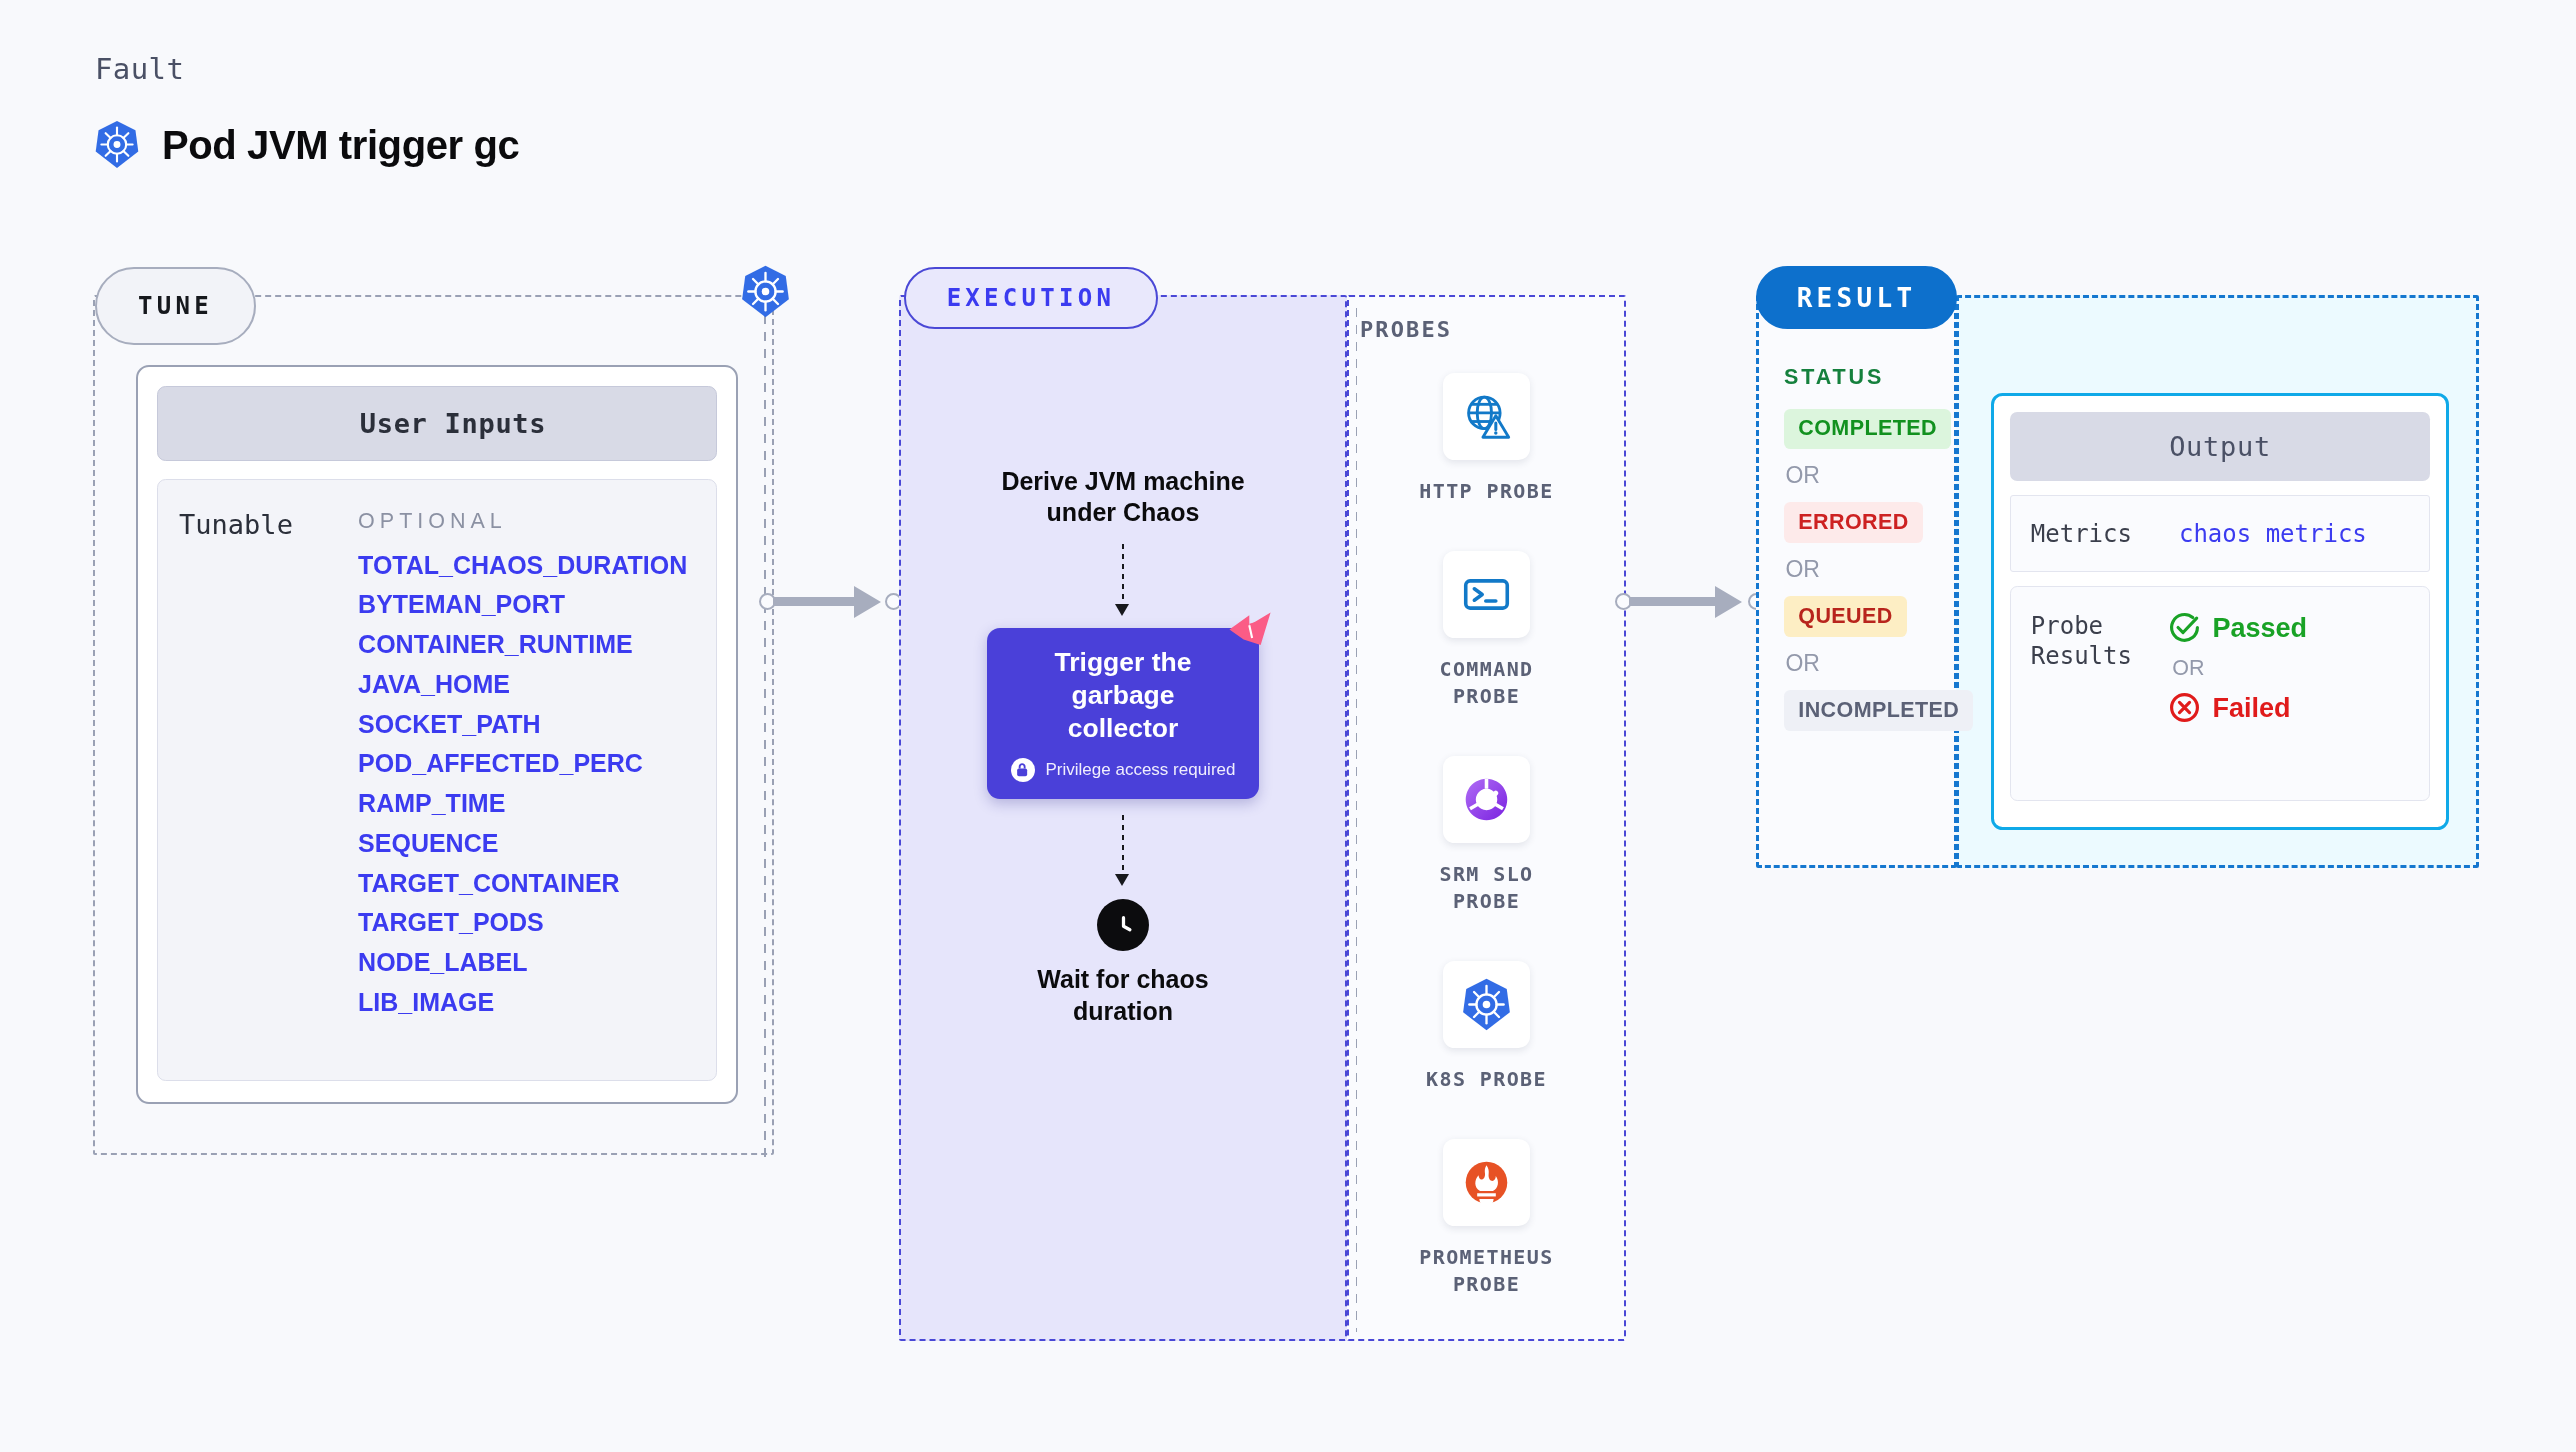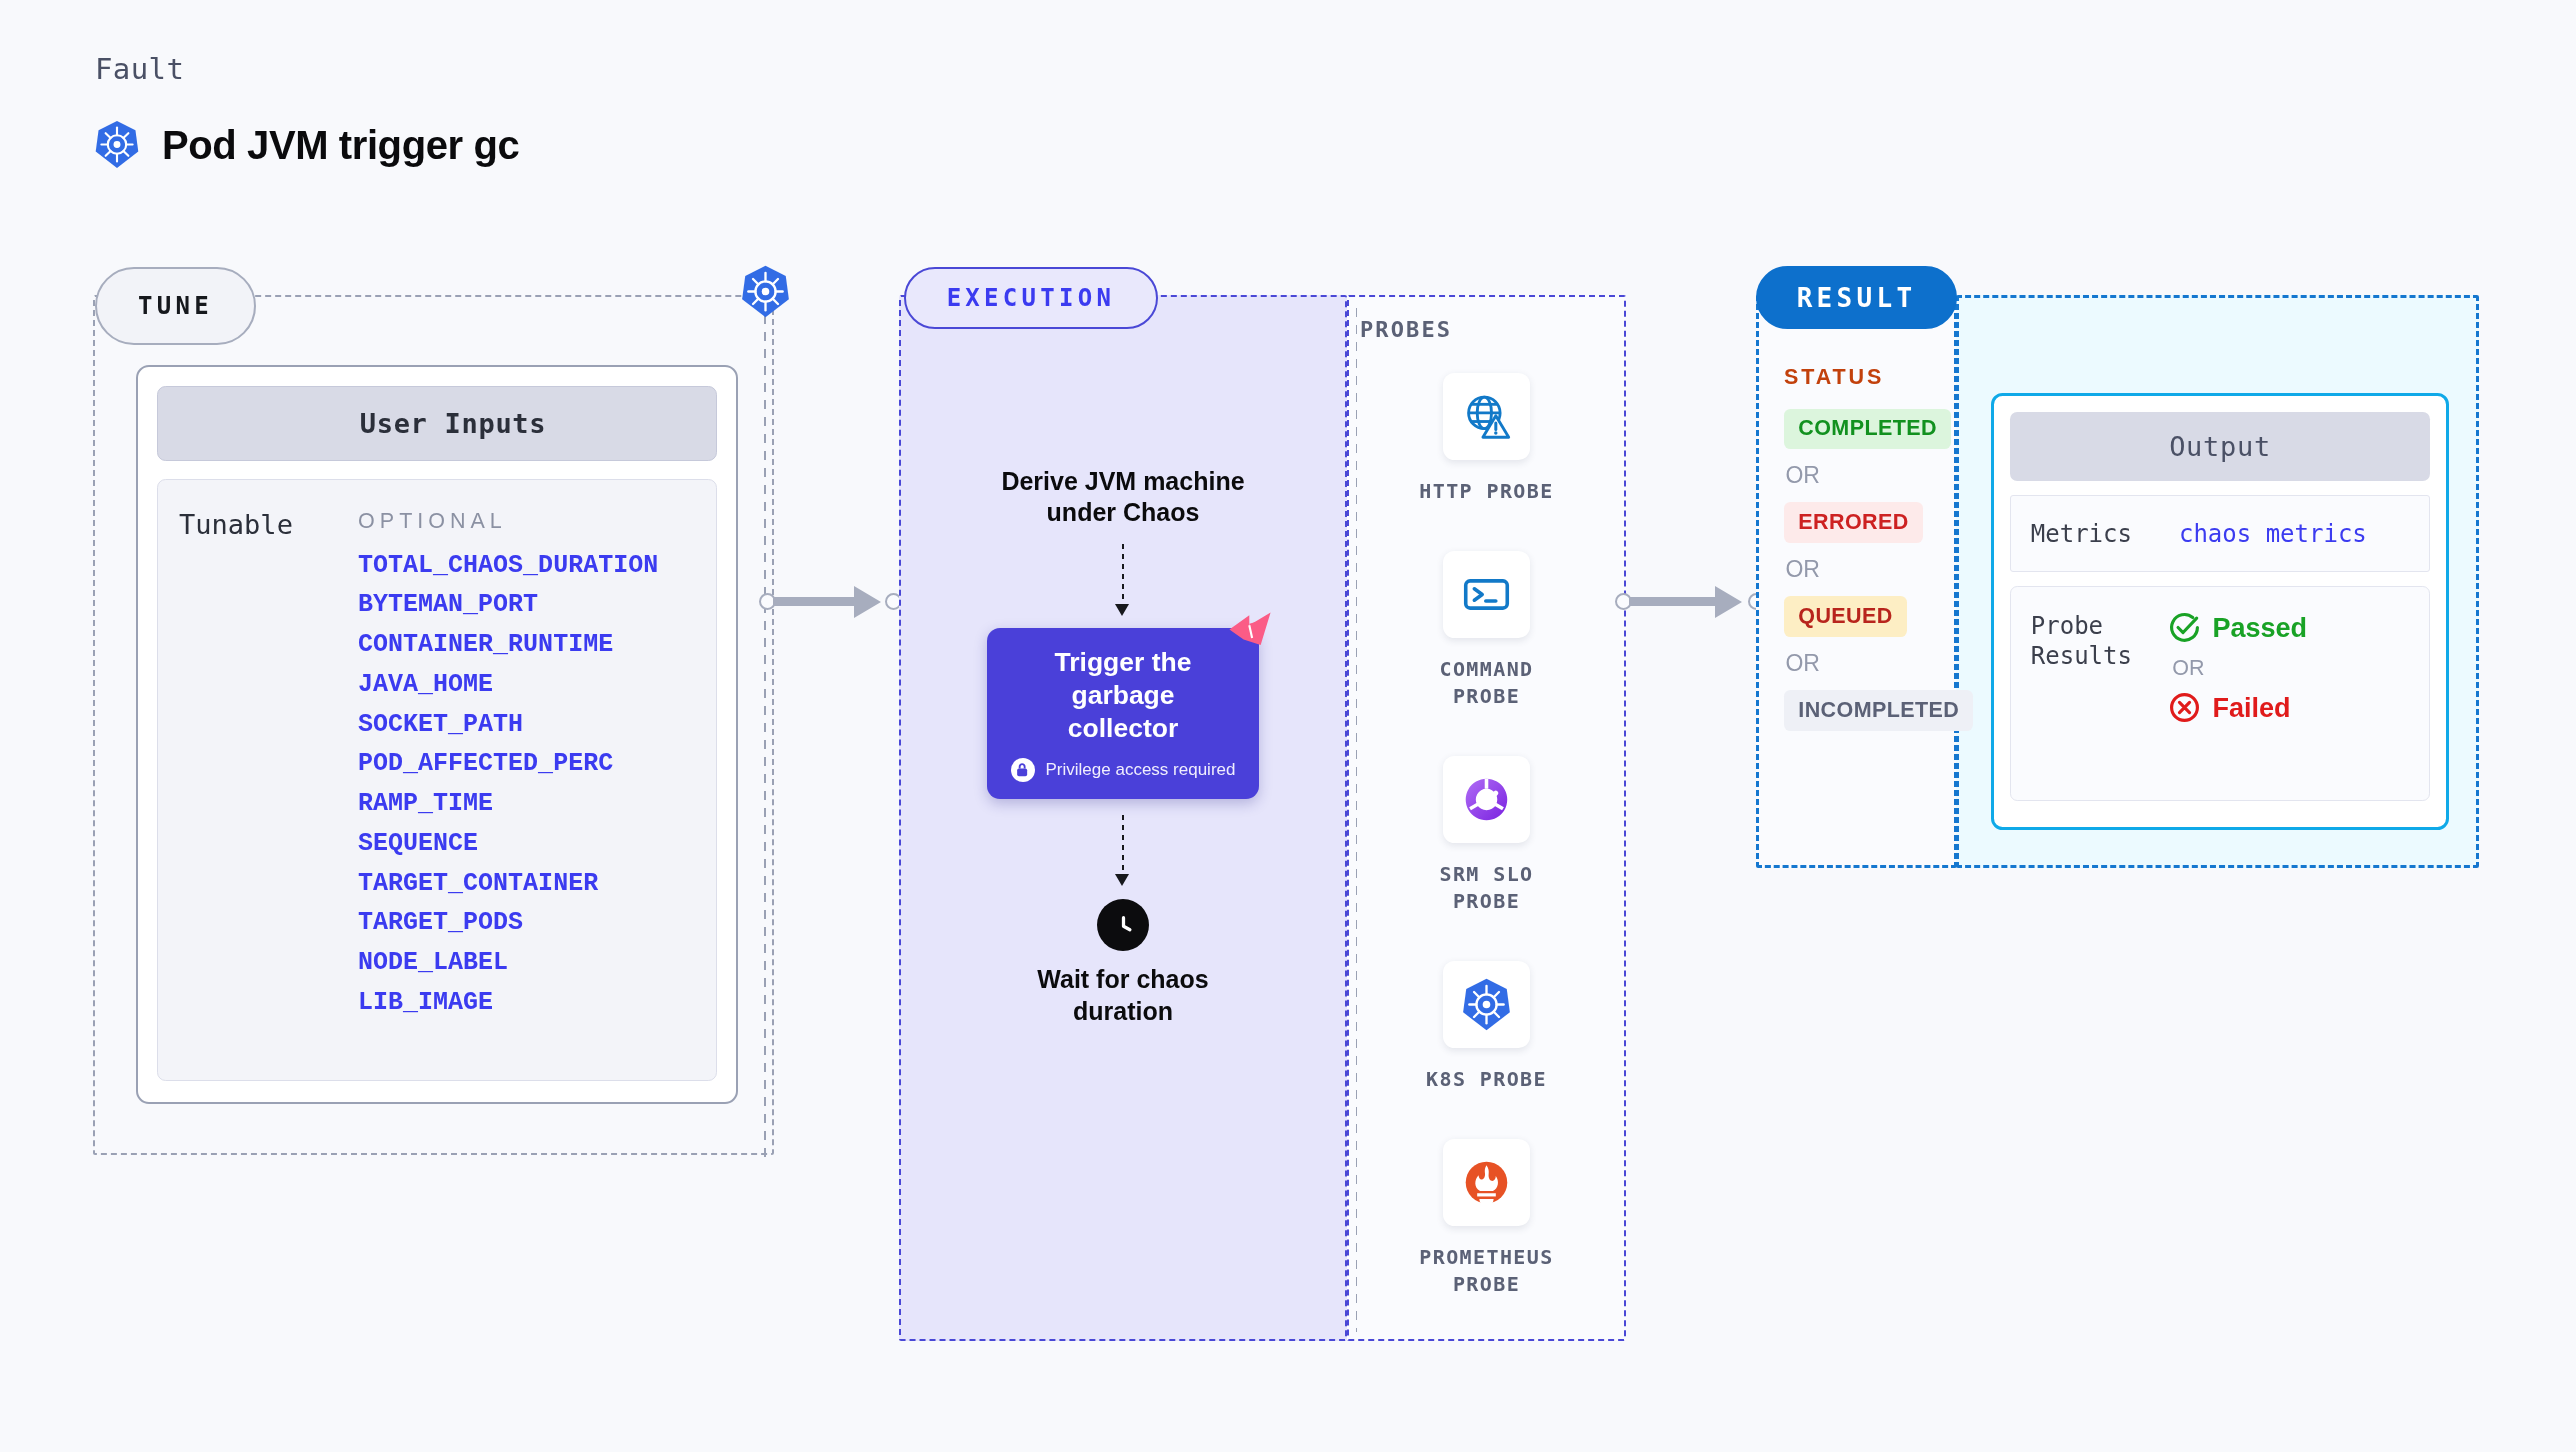--- a/index.html
+++ b/index.html
@@ -70,21 +70,21 @@
     width: 179px;
     font-family: "DejaVu Sans Mono", monospace;
     font-size: 27px; color: #2b2f3a;
   }
   .tunable-right { flex: 1; }
   .optional-label {
     font-size: 21.5px; color: #8b91a3; letter-spacing: 5px;
     font-weight: 500; margin-bottom: 11.5px;
   }
   .tunable-item {
-    font-family: Liberation Mono, monospace;
+    font-family: Liberation Sans, sans-serif;
     font-size: 25px; font-weight: bold; color: #3b3bf0;
     line-height: 1.59;
     white-space: nowrap;
   }
 
   
   .k8s-hub {
     position: absolute; left: 739px; top: 265px;
     width: 53px; height: 53px; z-index: 6;
   }
@@ -209,21 +209,21 @@
     width: 523px; height: 573px;
     border: 3.6px dashed #1577cf;
     background: #ecfaff;
     border-radius: 2.1px;
   }
   .status-col {
     position: absolute; left: 1784px; top: 365px;
     width: 165px;
   }
   .status-title {
-    font-size: 21.5px; font-weight: bold; color: #c2410c;
+    font-size: 21.5px; font-weight: bold; color: #15803d;
     letter-spacing: 2.9px; margin-bottom: 18.6px;
   }
   .status-badge {
     display: inline-block; padding: 7.9px 14.3px; border-radius: 6.4px;
     font-size: 21.5px; font-weight: bold; letter-spacing: 0.4px;
   }
   .status-or {
     font-size: 23px; color: #9399ab; margin: 13px 0 13px 1.4px;
   }
 

